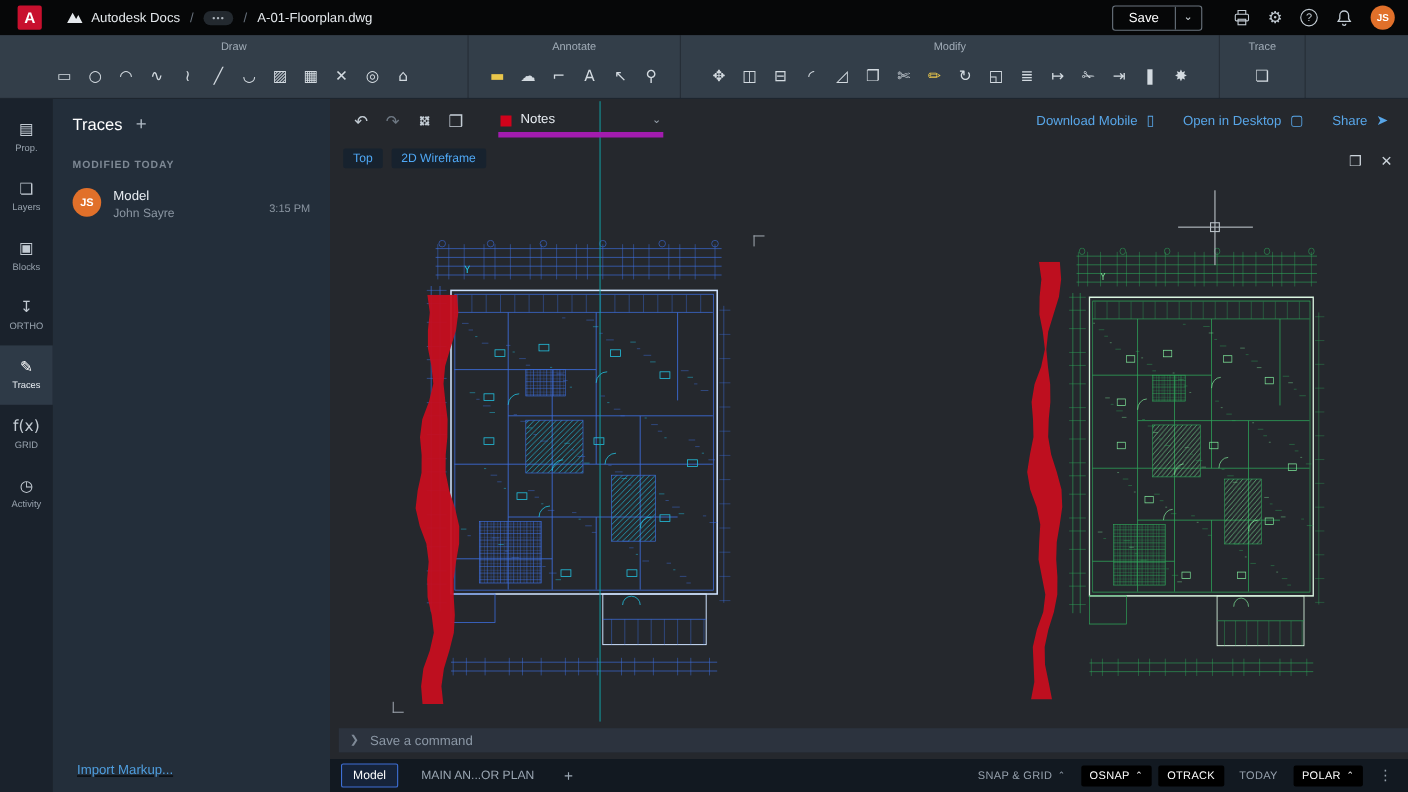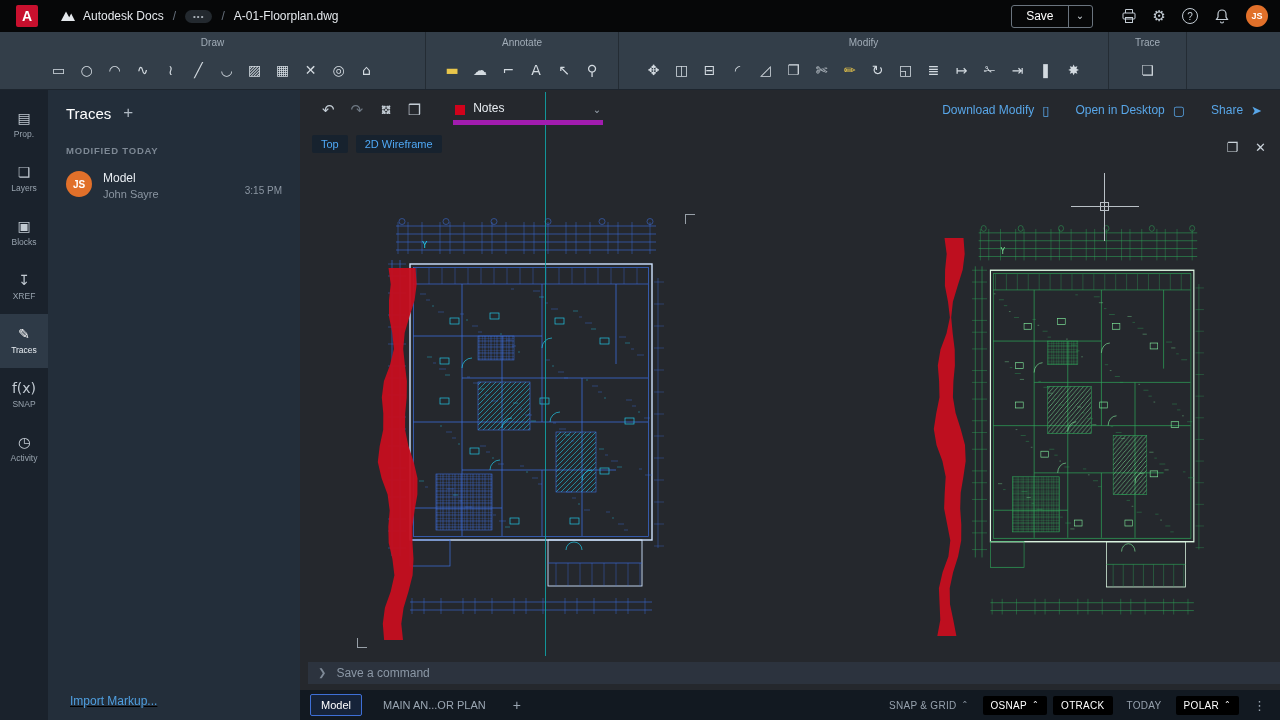--- a/index.html
+++ b/index.html
@@ -225,31 +225,31 @@
         <span class="s-label">Layers</span>
       </div>
 
       <div class="side-item">
         <span class="s-icon icon-glyph">▣</span>
         <span class="s-label">Blocks</span>
       </div>
 
       <div class="side-item">
         <span class="s-icon icon-glyph">↧</span>
-        <span class="s-label">XREF</span>
+        <span class="s-label">ORTHO</span>
       </div>
 
       <div class="side-item active">
         <span class="s-icon icon-glyph">✎</span>
         <span class="s-label">Traces</span>
       </div>
 
       <div class="side-item">
         <span class="s-icon icon-glyph">f(x)</span>
-        <span class="s-label">SNAP</span>
+        <span class="s-label">GRID</span>
       </div>
 
       <div class="side-item">
         <span class="s-icon icon-glyph">◷</span>
         <span class="s-label">Activity</span>
       </div>
     </nav>
 
   <aside class="panel">
     <div class="panel-header">
@@ -791,21 +791,21 @@
       <span class="cv-icon icon-glyph rot45">✥</span>
       <span class="cv-icon icon-glyph">❒</span>
       <div class="notes-select">
         <span class="notes-swatch"></span>
         <span class="notes-label">Notes</span>
         <span class="notes-chevron icon-glyph">⌄</span>
       </div>
       <div class="cv-links">
 
           <span class="cv-link">
-            <span>Download Modify</span>
+            <span>Download Mobile</span>
             <span class="l-icon icon-glyph">▯</span>
           </span>
 
           <span class="cv-link">
             <span>Open in Desktop</span>
             <span class="l-icon icon-glyph">▢</span>
           </span>
 
           <span class="cv-link">
             <span>Share</span>

